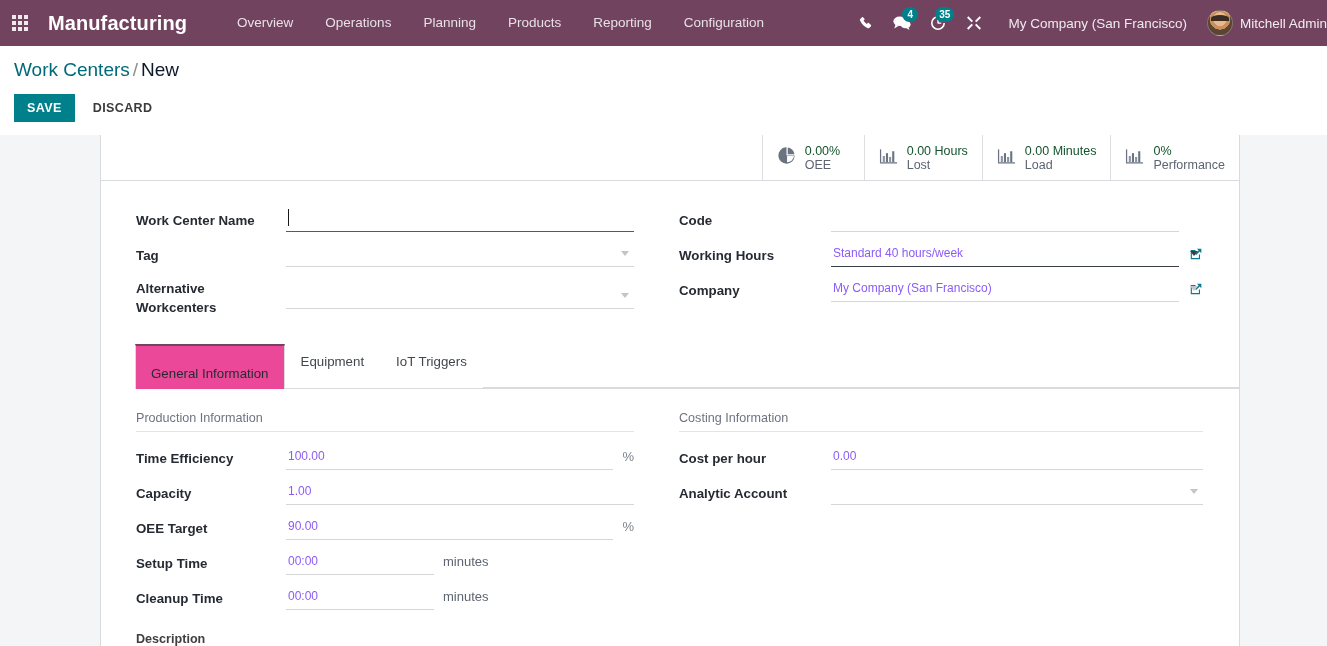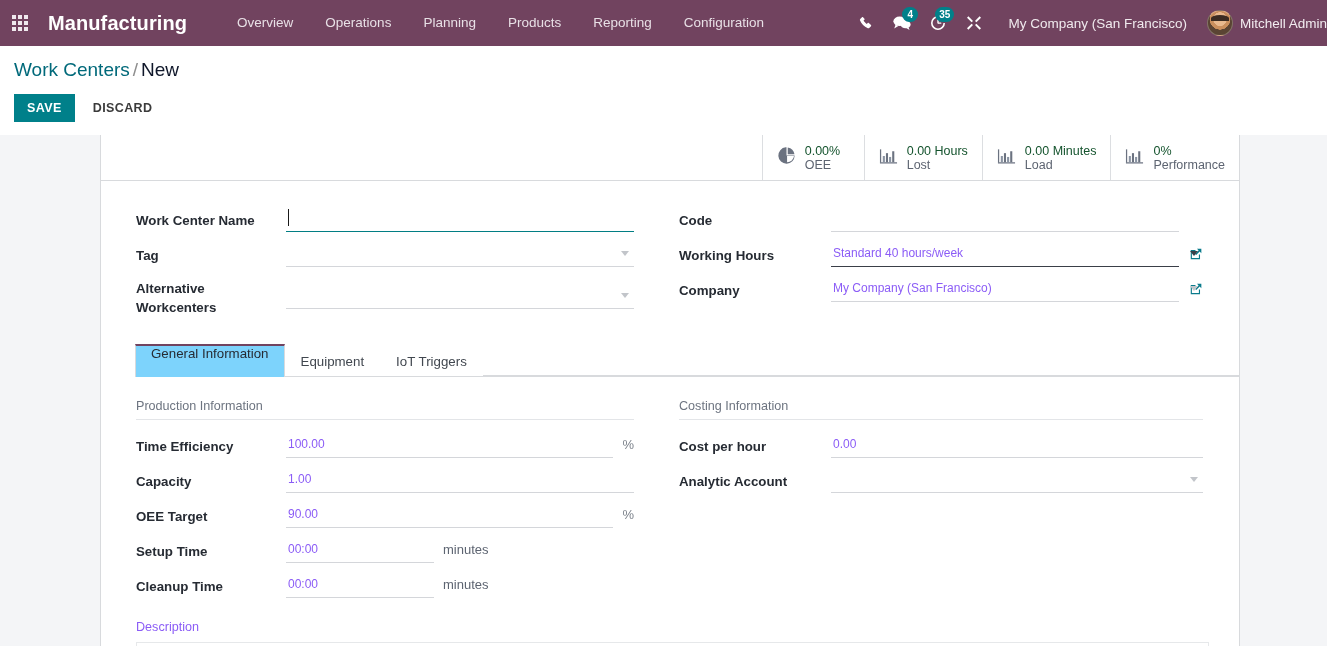--- a/index.html
+++ b/index.html
@@ -162,36 +162,36 @@
   .tabs {
     display: flex; margin: 10px 0 0 34px;
     border-bottom: 1px solid #d8dadd; position: relative;
   }
   .tab {
     font-size: 13.3px; color: #41474f; padding: 9px 15px 8px 15px;
     border: 1px solid transparent; border-bottom: none;
     cursor: pointer; background: transparent; position: relative; top: 1px;
   }
   .tab.active {
-    color: #262b33; background: #7dd3fc;
+    color: #262b33; background: #ec4899;
     border-color: #d8dadd; border-top: 2px solid #71435f;
-    padding-top: 0;
+    padding-top: 20px;
   }
   .tabs-fill { flex: 1; border-bottom: 1px solid #d8dadd; }
 
   
   .tab-body { display: flex; padding: 22px 0 0 0; }
   .group-title {
     font-size: 12.6px; color: #6d7480; font-weight: normal;
     padding-bottom: 6px; border-bottom: 1px solid #e3e5e8;
     margin-bottom: 11px;
   }
 
   .desc-wrap { padding: 14px 35px 0 35px; }
-  .desc-label { font-size: 12.6px; color: #8b5cf6; font-weight: normal; margin-bottom: 8px; }
+  .desc-label { font-size: 12.6px; color: #404040; font-weight: bold; margin-bottom: 8px; }
   .desc-box {
     border: 1px solid #e6e8ea; background: #fff;
     height: 46px; padding: 10px 10px; font-size: 13.3px;
     color: #b6bac0; font-family: inherit; resize: none;
     width: 1073px; outline: none;
   }
   .desc-box::placeholder { color: #b6bac0; }
 </style>
 </head>
 <body>

